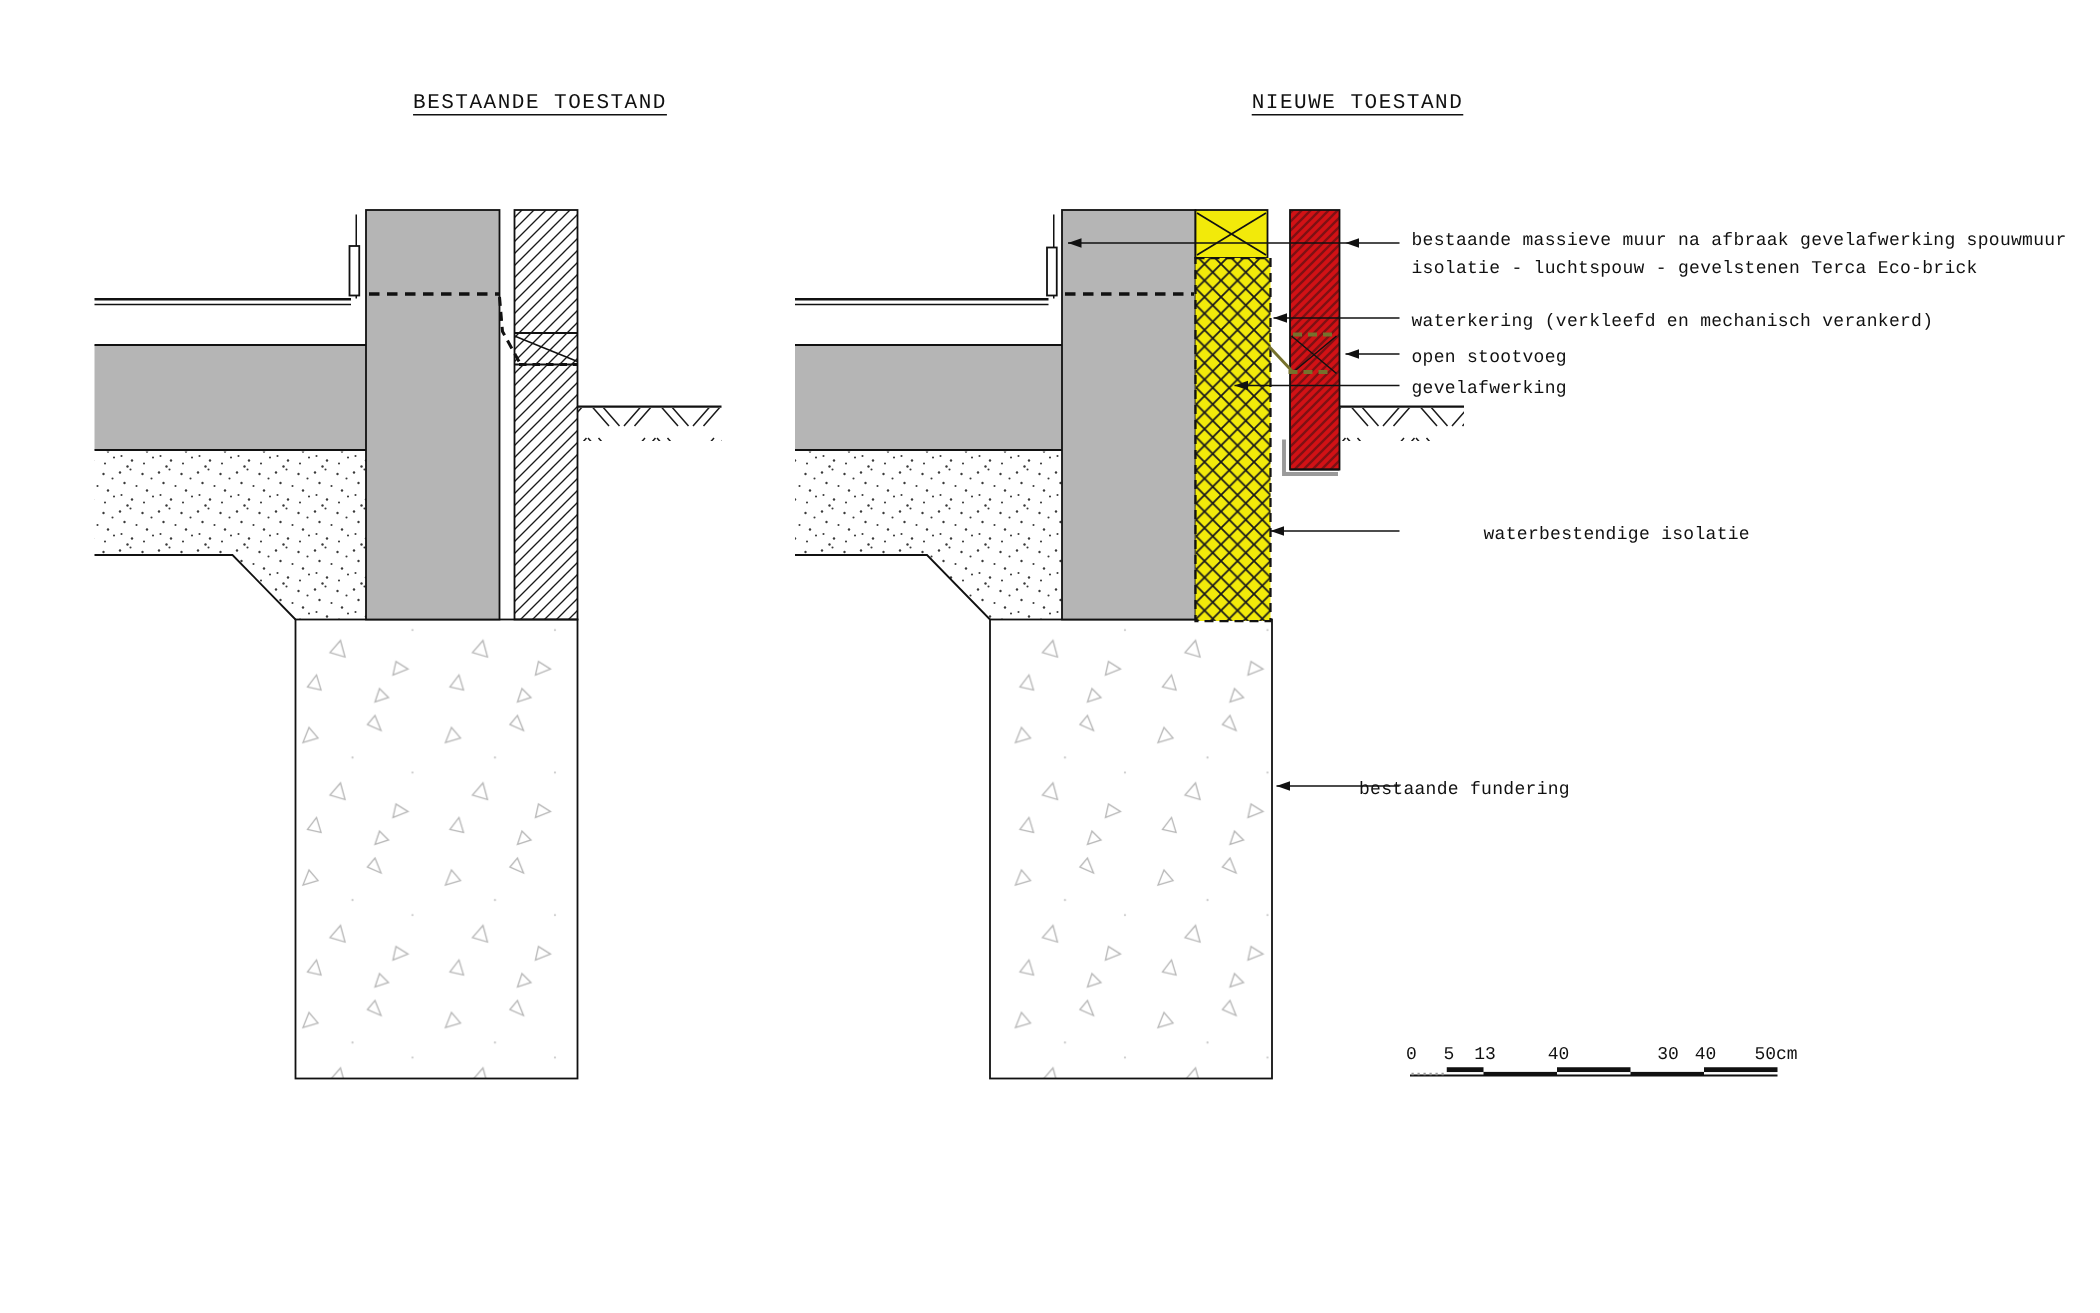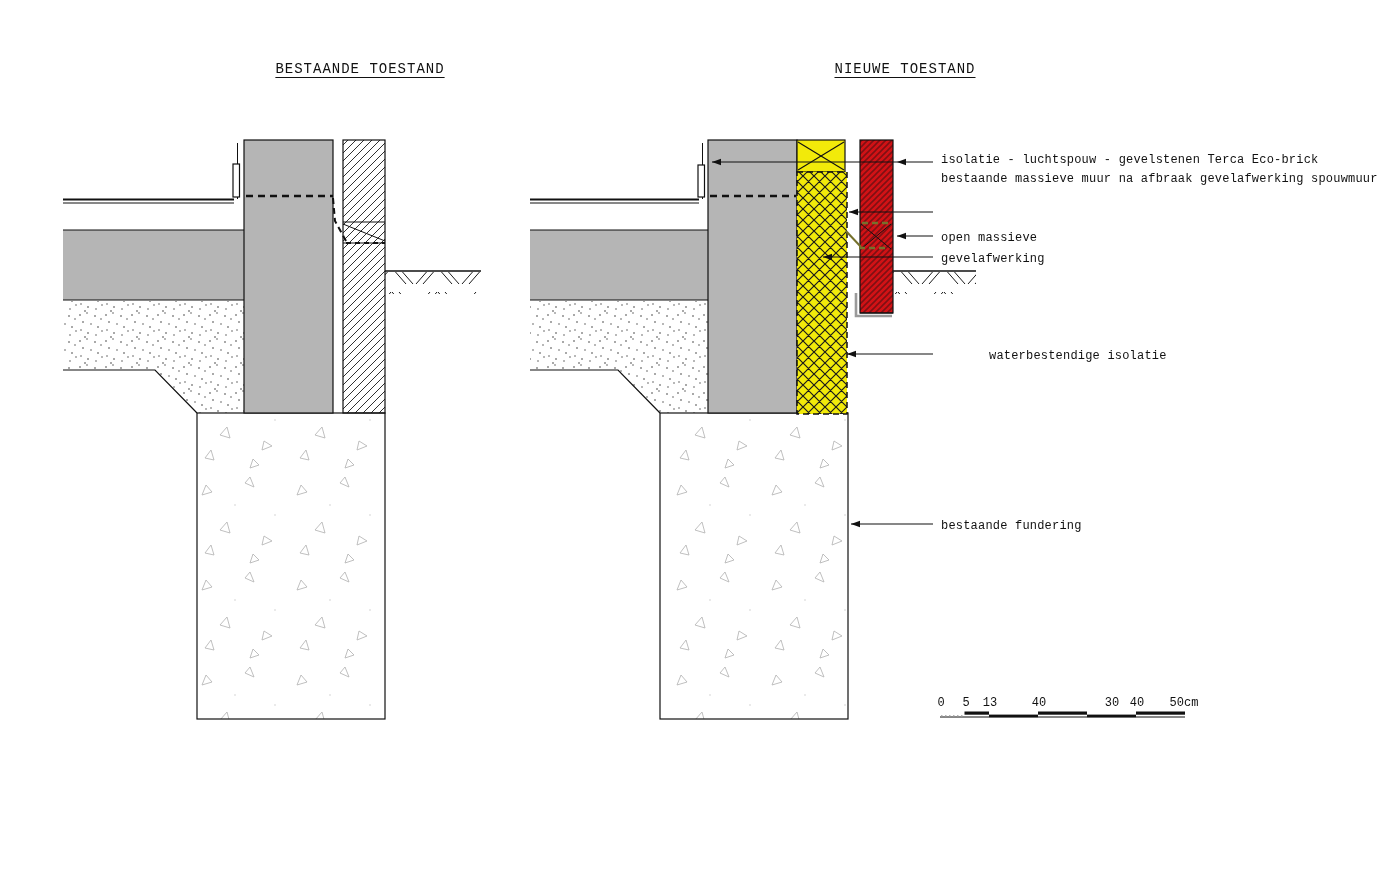--- a/index.html
+++ b/index.html
@@ -167,27 +167,28 @@
         <rect x="1087" y="714.6" width="49" height="2.6"></rect>
       </g>
       <line x1="941" y1="716" x2="964" y2="716" stroke="#999" stroke-width="1.6" stroke-dasharray="1.5,2.5"></line>
     </g>
   </svg>
 
   <div class="title" style="left:250px;top:61px">BESTAANDE TOESTAND</div>
   <div class="title" style="left:795px;top:61px">NIEUWE TOESTAND</div>
 
   <div class="ann" style="left:941px;top:151px">
+    <div>bestaande massieve muur na afbraak gevelafwerking spouwmuur</div>
     <div>isolatie - luchtspouw - gevelstenen Terca Eco-brick</div>
-    <div>bestaande massieve muur na afbraak gevelafwerking spouwmuur</div>
   </div>
-  <div class="ann" style="left:941px;top:229px">open massieve</div>
+  <div class="ann" style="left:941px;top:205px">waterkering (verkleefd en mechanisch verankerd)</div>
+  <div class="ann" style="left:941px;top:229px">open stootvoeg</div>
   <div class="ann" style="left:941px;top:250px">gevelafwerking</div>
   <div class="ann" style="left:989px;top:347px">waterbestendige isolatie</div>
-  <div class="ann" style="left:941px;top:517px">bestaande fundering</div>
+  <div class="ann" style="left:906px;top:517px">bestaande fundering</div>
 
   <span class="scale-label" style="left:941px;top:696px">0</span>
   <span class="scale-label" style="left:966px;top:696px">5</span>
   <span class="scale-label" style="left:990px;top:696px">13</span>
   <span class="scale-label" style="left:1039px;top:696px">40</span>
   <span class="scale-label" style="left:1112px;top:696px">30</span>
   <span class="scale-label" style="left:1137px;top:696px">40</span>
   <span class="scale-label" style="left:1184px;top:696px">50cm</span>
 
 </div>

